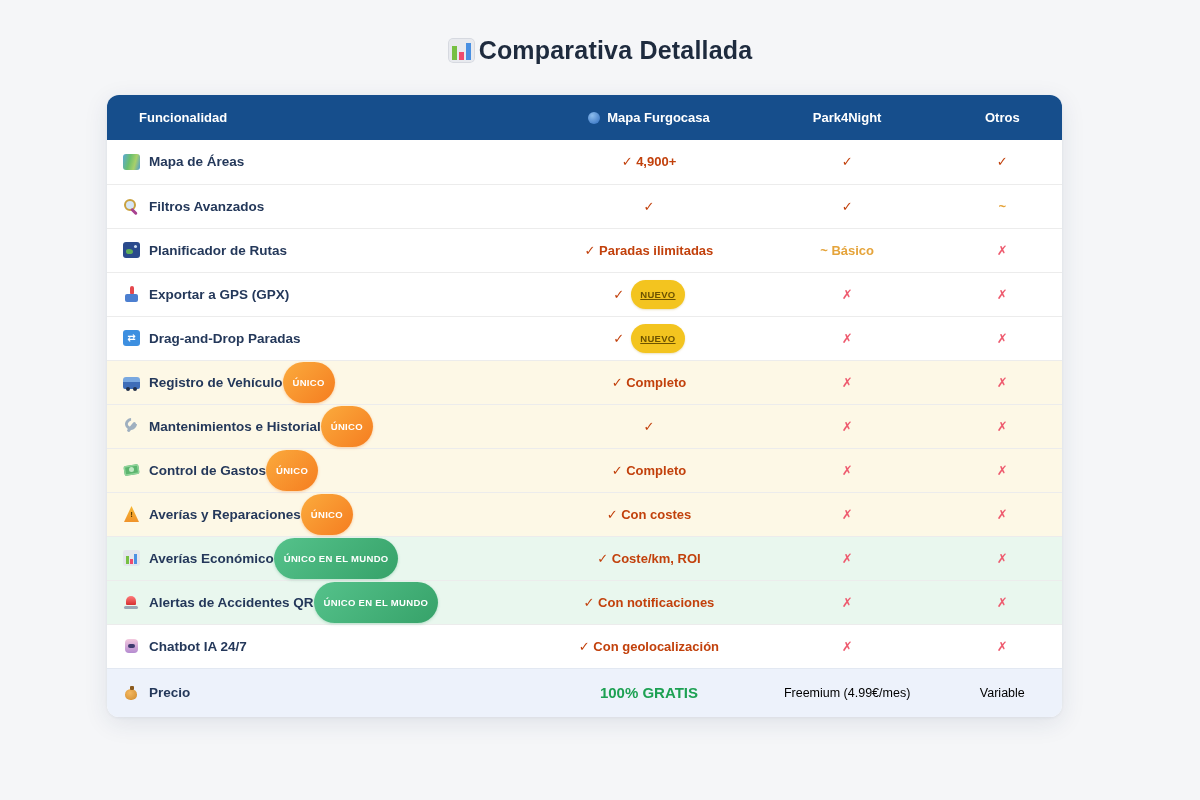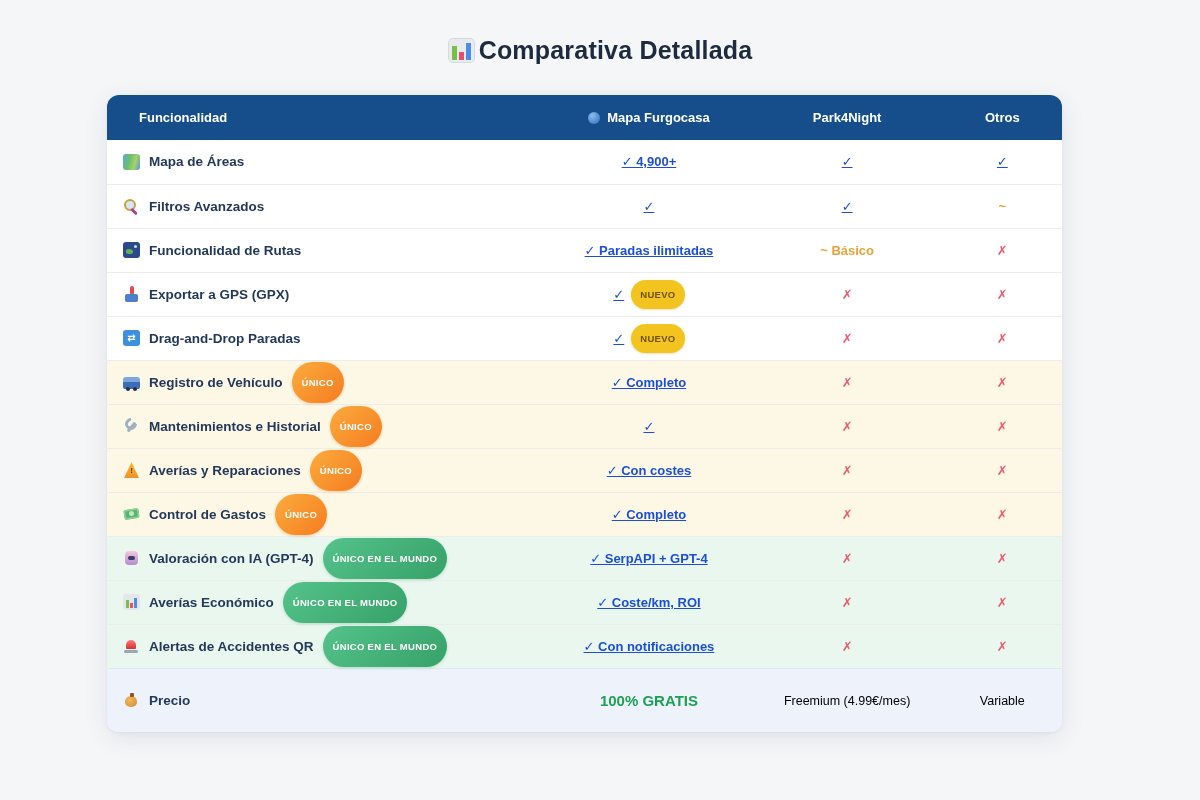--- a/index.html
+++ b/index.html
@@ -28,40 +28,40 @@
     height:45px; text-align:center; padding:0 4px;
   }
   thead th.th-feature { text-align:left; padding-left:32px; }
   tbody tr { border-top:1px solid #ececec; }
   tbody tr:first-child { border-top:none; }
   tbody td { height:44px; padding:0; }
   tr.tint-white { background:#fff; }
   tr.tint-cream { background:#fdf8e6; }
   tr.tint-green { background:#e9f7ee; }
   tfoot tr { background:#edf2fb; border-top:1px solid #e2e8f2; }
-  tfoot td { height:64px; padding:0; }
+  tfoot td { height:49px; padding:0; }
 
   .feature-wrap { display:flex; align-items:center; padding-left:16px; }
   .feature-label { font-weight:700; color:#24385a; font-size:13.5px; white-space:nowrap; }
   .val-cell { text-align:center; font-size:13px; white-space:nowrap; }
   .val { font-weight:700; }
-  .val-check { color:#1d4ed8;text-decoration:underline; }
+  .val-check { color:#c2410c; }
   .val-cross { color:#ee5a6e; font-style:italic; }
   .val-tilde { color:#e5a43b; }
   .price-free { color:#1da153; font-weight:800; font-size:15px; }
   .price-plain { color:#000000; font-size:12.5px; font-weight:400; }
 
   
   .badge {
-    display:inline-block; margin-left:9px; padding:15px 10px; border-radius:999px;
+    display:inline-block; margin-left:0; padding:15px 10px; border-radius:999px;
     font-size:9.5px; font-weight:700; color:#fff; letter-spacing:.3px; white-space:nowrap; vertical-align:1px;
   }
   .badge-unico { background:linear-gradient(135deg,#fbab3d,#f57d20); box-shadow:0 1px 3px rgba(245,125,32,.35); }
   .badge-unico_mundo { background:linear-gradient(135deg,#55c28b,#36a269); box-shadow:0 1px 3px rgba(54,162,105,.3); }
-  .badge-nuevo { background:#f3c41f; color:#6d5300; margin-left:7px; padding:9px 9px; box-shadow:0 1px 2px rgba(180,140,0,.25); }
+  .badge-nuevo { background:#f3c41f; color:#6d5300; margin-left:7px; padding:9px 9px; box-shadow:0 1px 2px rgba(180,140,0,.25);text-decoration:underline; }
 
   
   .icon { display:inline-block; width:17px; height:16px; position:relative; margin-right:9px; flex:none; }
   .world-map-icon { border-radius:3px; background:linear-gradient(105deg,#5ba8d8 0%,#6abf6e 38%,#a8d06a 68%,#4e9ad0 100%); }
   .magnifier-icon::before { content:''; position:absolute; left:1px; top:1px; width:8px; height:8px; border:2.5px solid #c9a13f; border-radius:50%; background:#d6e6f5; }
   .magnifier-icon::after { content:''; position:absolute; right:2px; bottom:1px; width:8px; height:3px; background:#a8418f; border-radius:2px; transform:rotate(45deg); }
   .route-map-icon { border-radius:3px; background:#2a4a8c; }
   .route-map-icon::after { content:''; position:absolute; left:3px; top:7px; width:7px; height:5px; background:#5fae58; border-radius:40% 60% 50% 50%; }
   .route-map-icon::before { content:''; position:absolute; right:3px; top:3px; width:3px; height:3px; background:#cfe0f0; border-radius:50%; }
   .gps-pin-icon::before { content:''; position:absolute; left:6.5px; top:0; width:4px; height:9px; background:#e5484d; border-radius:2px; }
@@ -141,21 +141,21 @@
             </div>
           </td>
           <td class="val-cell"><span class="val val-check">✓</span></td>
           <td class="val-cell"><span class="val val-check">✓</span></td>
           <td class="val-cell"><span class="val val-tilde">~</span></td>
         </tr>
         <tr class="tint-white">
           <td class="feature-cell">
             <div class="feature-wrap">
               <span class="icon route-map-icon"></span>
-              <span class="feature-label">Funcionalidad de Rutas</span>
+              <span class="feature-label">Planificador de Rutas</span>
             </div>
           </td>
           <td class="val-cell"><span class="val val-check">✓ Paradas ilimitadas</span></td>
           <td class="val-cell"><span class="val val-tilde">~ Básico</span></td>
           <td class="val-cell"><span class="val val-cross">✗</span></td>
         </tr>
         <tr class="tint-white">
           <td class="feature-cell">
             <div class="feature-wrap">
               <span class="icon gps-pin-icon"></span>
@@ -197,50 +197,38 @@
               <span class="badge badge-unico">ÚNICO</span>
             </div>
           </td>
           <td class="val-cell"><span class="val val-check">✓</span></td>
           <td class="val-cell"><span class="val val-cross">✗</span></td>
           <td class="val-cell"><span class="val val-cross">✗</span></td>
         </tr>
         <tr class="tint-cream">
           <td class="feature-cell">
             <div class="feature-wrap">
+              <span class="icon banknote-icon"></span>
+              <span class="feature-label">Control de Gastos</span>
+              <span class="badge badge-unico">ÚNICO</span>
+            </div>
+          </td>
+          <td class="val-cell"><span class="val val-check">✓ Completo</span></td>
+          <td class="val-cell"><span class="val val-cross">✗</span></td>
+          <td class="val-cell"><span class="val val-cross">✗</span></td>
+        </tr>
+        <tr class="tint-cream">
+          <td class="feature-cell">
+            <div class="feature-wrap">
               <span class="icon warning-icon"></span>
               <span class="feature-label">Averías y Reparaciones</span>
               <span class="badge badge-unico">ÚNICO</span>
             </div>
           </td>
           <td class="val-cell"><span class="val val-check">✓ Con costes</span></td>
-          <td class="val-cell"><span class="val val-cross">✗</span></td>
-          <td class="val-cell"><span class="val val-cross">✗</span></td>
-        </tr>
-        <tr class="tint-cream">
-          <td class="feature-cell">
-            <div class="feature-wrap">
-              <span class="icon banknote-icon"></span>
-              <span class="feature-label">Control de Gastos</span>
-              <span class="badge badge-unico">ÚNICO</span>
-            </div>
-          </td>
-          <td class="val-cell"><span class="val val-check">✓ Completo</span></td>
-          <td class="val-cell"><span class="val val-cross">✗</span></td>
-          <td class="val-cell"><span class="val val-cross">✗</span></td>
-        </tr>
-        <tr class="tint-green">
-          <td class="feature-cell">
-            <div class="feature-wrap">
-              <span class="icon robot-icon"></span>
-              <span class="feature-label">Valoración con IA (GPT-4)</span>
-              <span class="badge badge-unico_mundo">ÚNICO EN EL MUNDO</span>
-            </div>
-          </td>
-          <td class="val-cell"><span class="val val-check">✓ SerpAPI + GPT-4</span></td>
           <td class="val-cell"><span class="val val-cross">✗</span></td>
           <td class="val-cell"><span class="val val-cross">✗</span></td>
         </tr>
         <tr class="tint-green">
           <td class="feature-cell">
             <div class="feature-wrap">
               <span class="icon bar-chart-icon"></span>
               <span class="feature-label">Averías Económico</span>
               <span class="badge badge-unico_mundo">ÚNICO EN EL MUNDO</span>
             </div>
@@ -254,20 +242,31 @@
             <div class="feature-wrap">
               <span class="icon siren-icon"></span>
               <span class="feature-label">Alertas de Accidentes QR</span>
               <span class="badge badge-unico_mundo">ÚNICO EN EL MUNDO</span>
             </div>
           </td>
           <td class="val-cell"><span class="val val-check">✓ Con notificaciones</span></td>
           <td class="val-cell"><span class="val val-cross">✗</span></td>
           <td class="val-cell"><span class="val val-cross">✗</span></td>
         </tr>
+        <tr class="tint-white">
+          <td class="feature-cell">
+            <div class="feature-wrap">
+              <span class="icon robot-icon"></span>
+              <span class="feature-label">Chatbot IA 24/7</span>
+            </div>
+          </td>
+          <td class="val-cell"><span class="val val-check">✓ Con geolocalización</span></td>
+          <td class="val-cell"><span class="val val-cross">✗</span></td>
+          <td class="val-cell"><span class="val val-cross">✗</span></td>
+        </tr>
       </tbody>
     <tfoot>
         <tr class="price-row">
           <td class="feature-cell">
             <div class="feature-wrap">
               <span class="icon money-bag-icon"></span>
               <span class="feature-label">Precio</span>
             </div>
           </td>
           <td class="val-cell"><span class="price-free">100% GRATIS</span></td>

